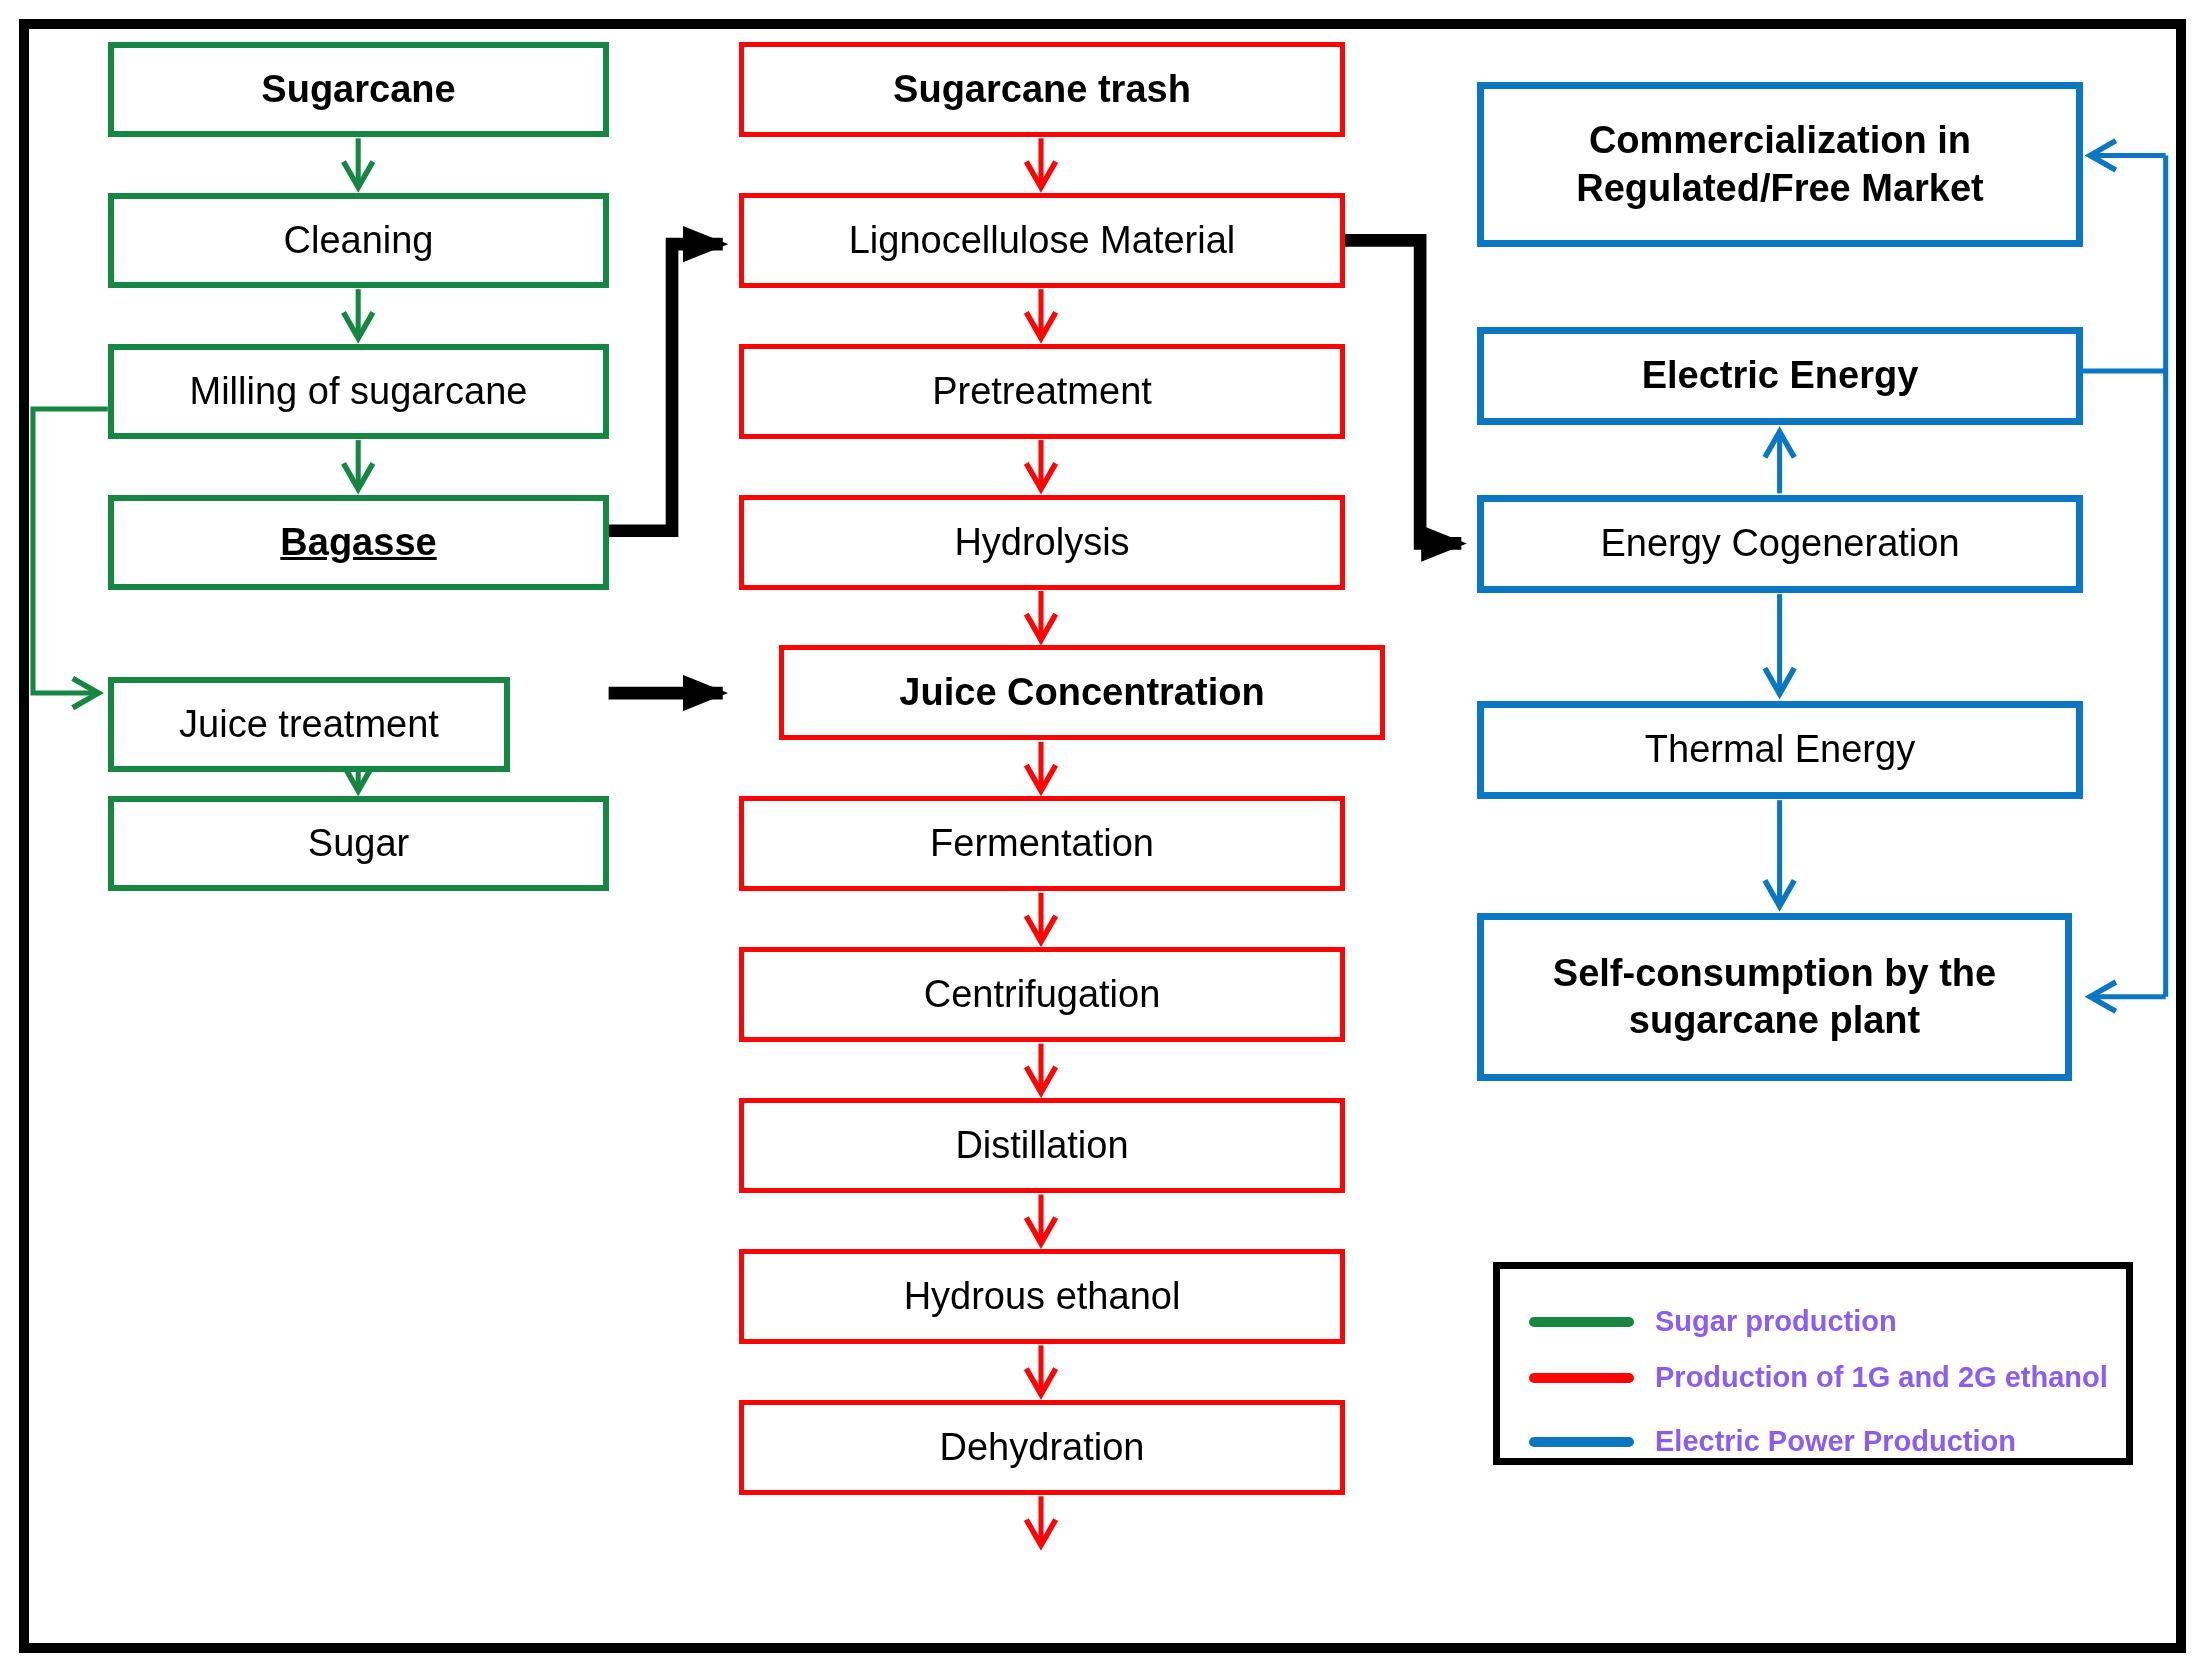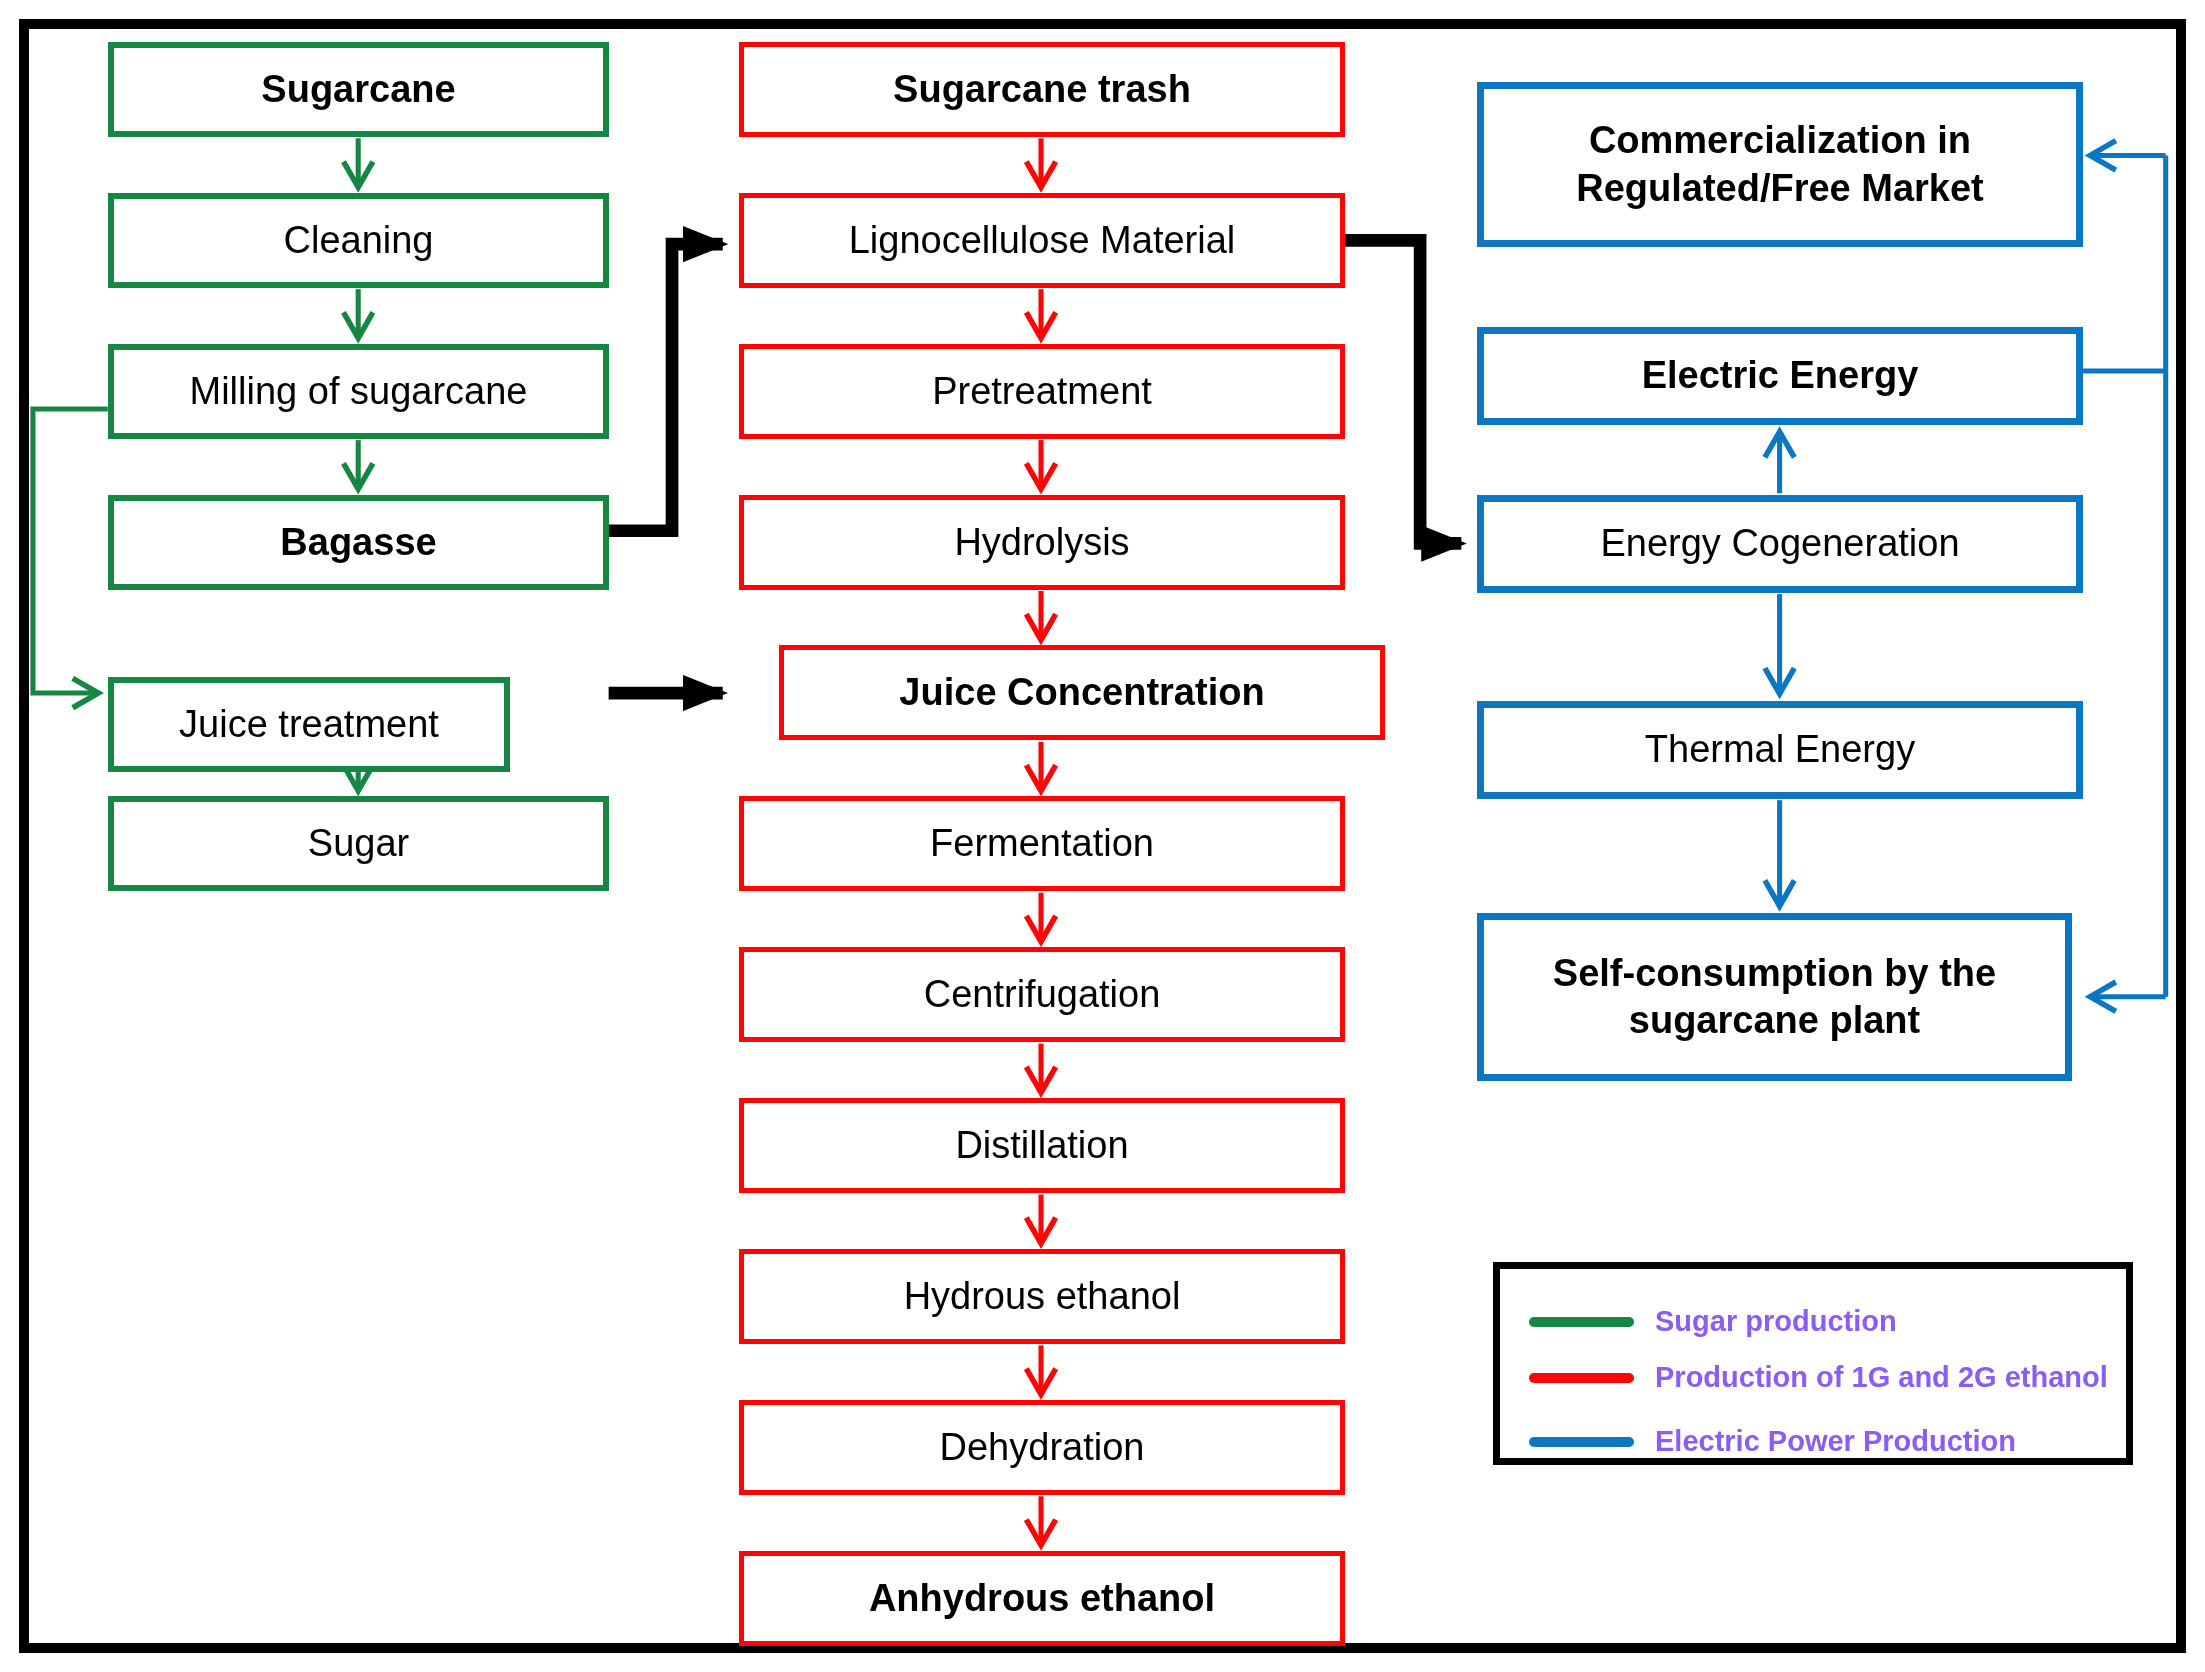--- a/index.html
+++ b/index.html
@@ -100,21 +100,21 @@
 
   <div class="node green bold" style="left:108px;top:42px;width:501px;height:95px;">
     <span>Sugarcane</span>
   </div>
   <div class="node green" style="left:108px;top:193px;width:501px;height:95px;">
     <span>Cleaning</span>
   </div>
   <div class="node green" style="left:108px;top:344px;width:501px;height:95px;">
     <span>Milling of sugarcane</span>
   </div>
-  <div class="node green bold" style="left:108px;top:495px;width:501px;height:95px;">
+  <div class="node green bold" style="left:108px;top:495px;width:501px;height:95px;text-decoration:underline;">
     <span>Bagasse</span>
   </div>
   <div class="node green" style="left:108px;top:645px;width:402px;height:95px;margin-top:32px;">
     <span>Juice treatment</span>
   </div>
   <div class="node green" style="left:108px;top:796px;width:501px;height:95px;">
     <span>Sugar</span>
   </div>
 
   <div class="node red bold" style="left:739px;top:42px;width:606px;height:95px;">
@@ -140,23 +140,20 @@
   </div>
   <div class="node red" style="left:739px;top:1098px;width:606px;height:95px;">
     <span>Distillation</span>
   </div>
   <div class="node red" style="left:739px;top:1249px;width:606px;height:95px;">
     <span>Hydrous ethanol</span>
   </div>
   <div class="node red" style="left:739px;top:1400px;width:606px;height:95px;">
     <span>Dehydration</span>
   </div>
-  <div class="node red bold" style="left:739px;top:1551px;width:606px;height:95px;">
-    <span>Anhydrous ethanol</span>
-  </div>
 
   <div class="node blue bold" style="left:1477px;top:82px;width:606px;height:165px;">
     <span>Commercialization in Regulated/Free Market</span>
   </div>
   <div class="node blue bold" style="left:1477px;top:327px;width:606px;height:98px;">
     <span>Electric Energy</span>
   </div>
   <div class="node blue" style="left:1477px;top:495px;width:606px;height:98px;">
     <span>Energy Cogeneration</span>
   </div>

